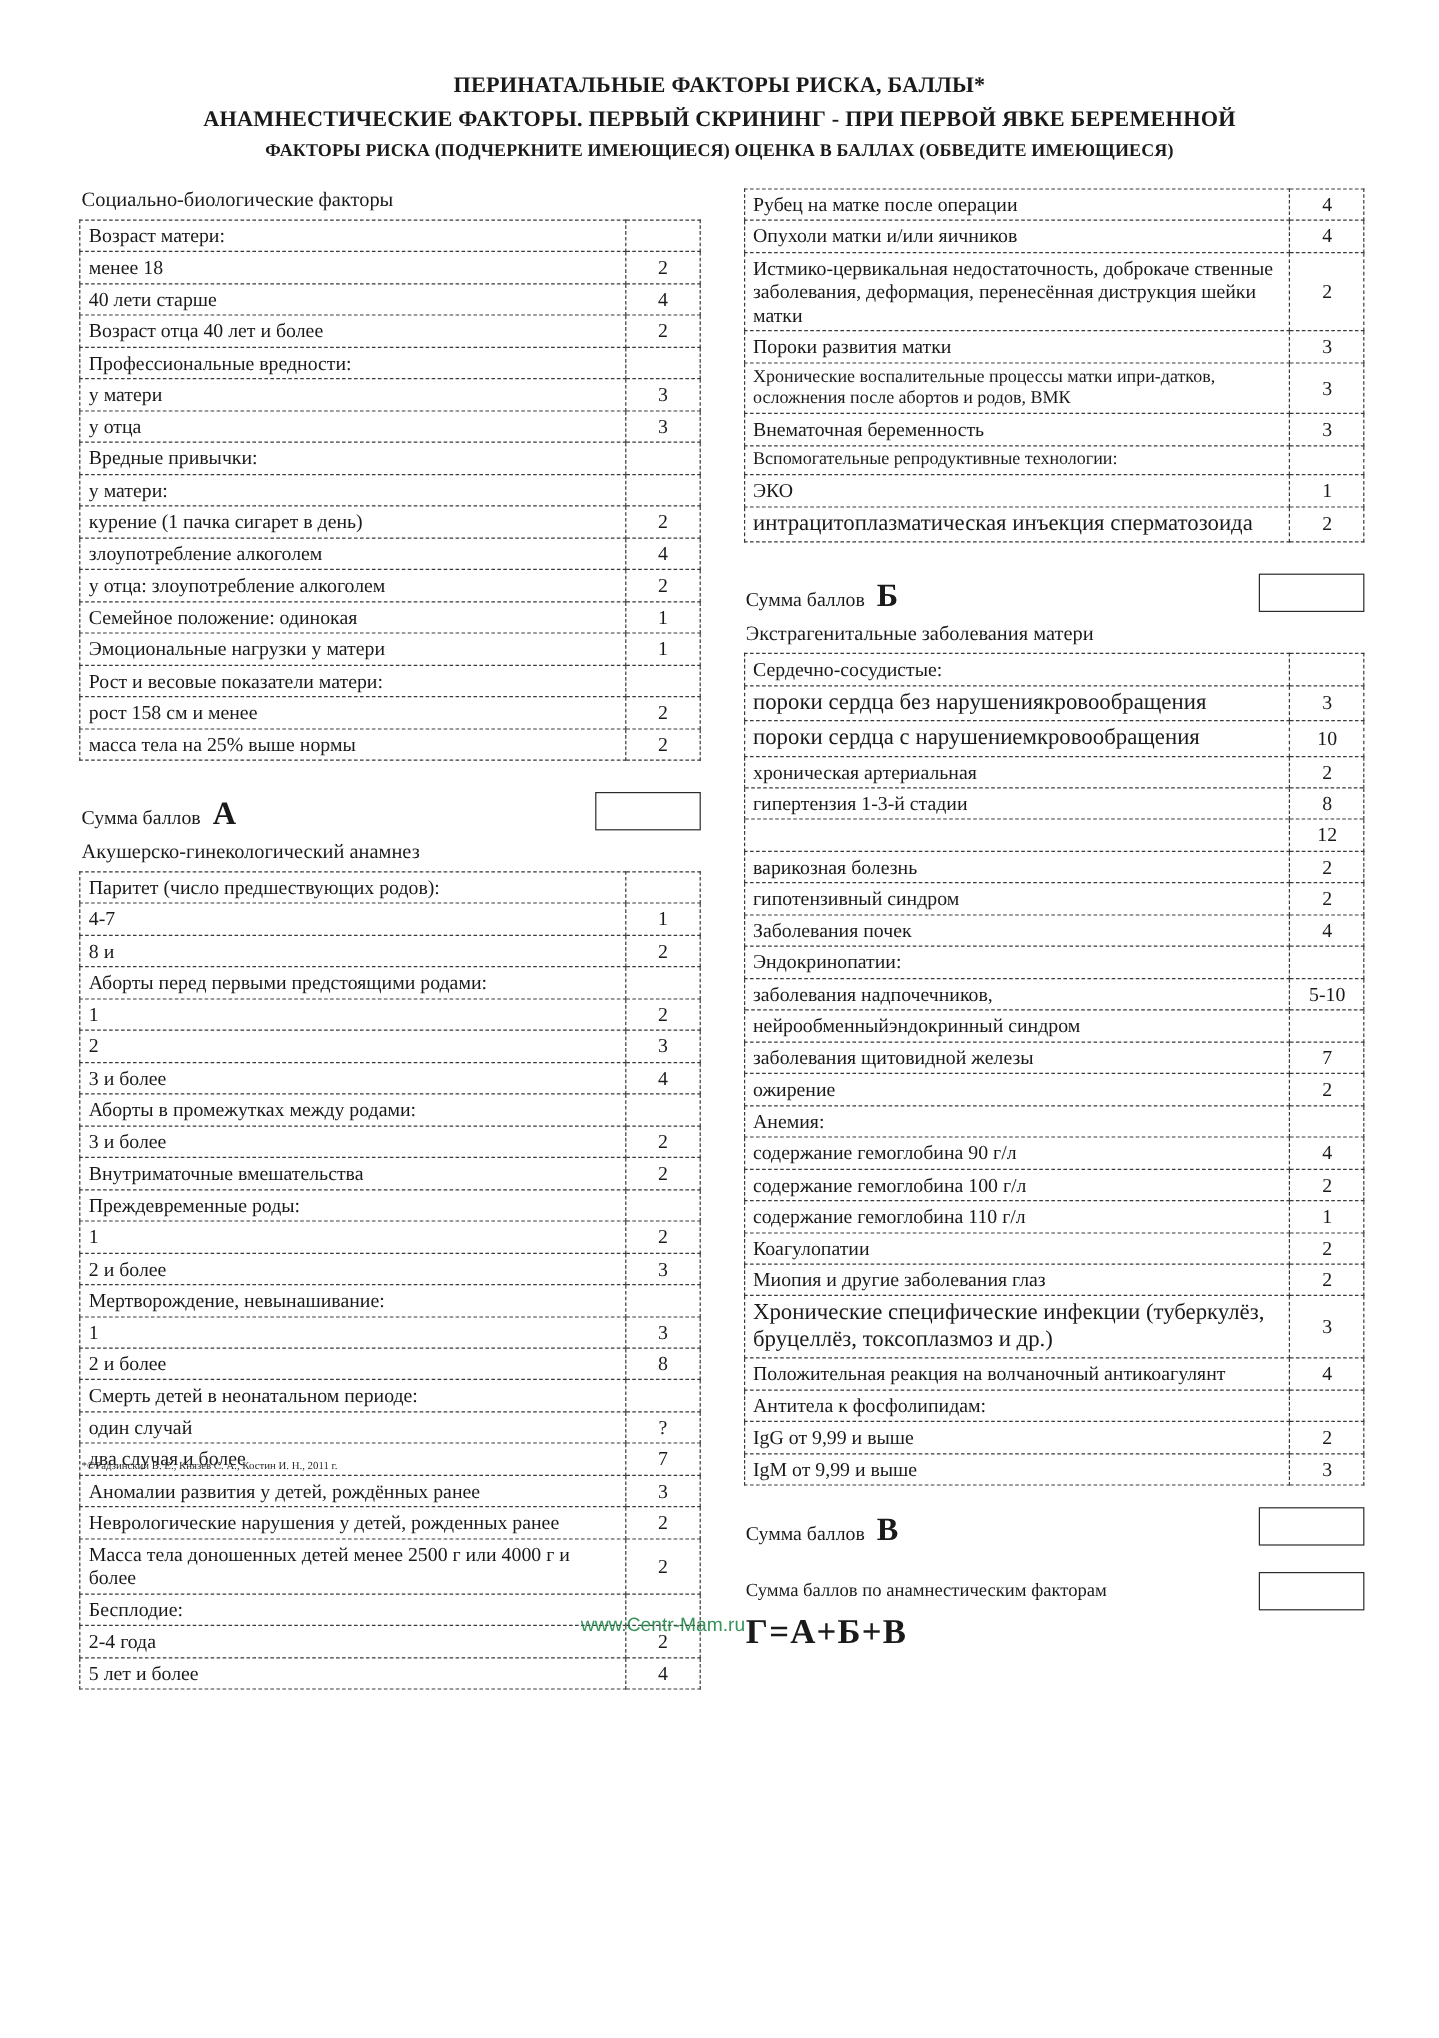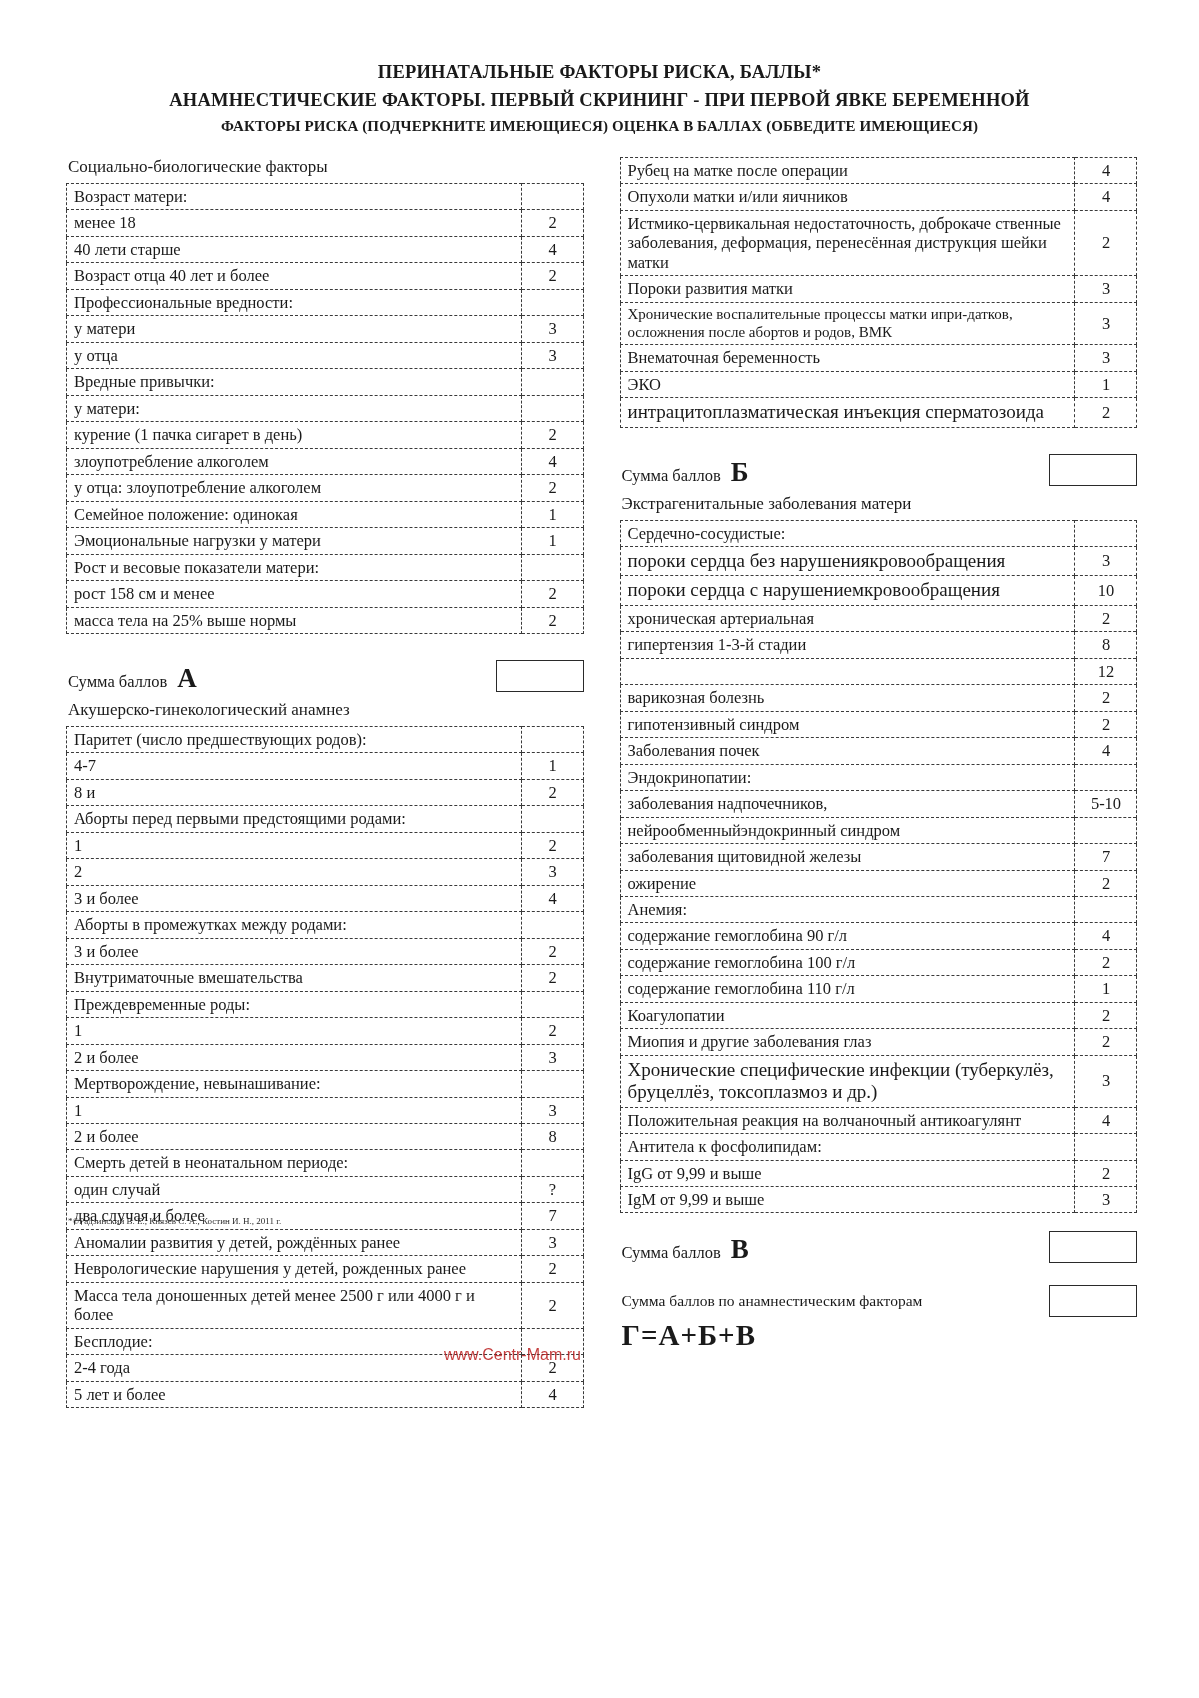--- a/index.html
+++ b/index.html
@@ -126,24 +126,24 @@
   }
   .footnote {
     position: absolute;
     left: 68px;
     bottom: 68px;
     font-size: 9px;
     color: #2a2a2a;
   }
   .watermark {
     position: absolute;
-    left: 444px;
+    left: 484px;
     top: 1346px;
     font-size: 16px;
-    color: #b91c1c;
+    color: #15803d;
     font-family: "Liberation Sans", sans-serif;
     opacity: 0.85;
     pointer-events: none;
   }
   .multiline {
     line-height: 1.2;
   }
   .small-txt {
     font-size: 15px;
   }
@@ -378,20 +378,24 @@
             </tr>
           <tr>
               <td class="label multiline small-txt">Хронические воспалительные процессы матки ипри-датков, осложнения после абортов и родов, ВМК</td>
               <td class="score">3</td>
             </tr>
           <tr>
               <td class="label">Внематочная беременность</td>
               <td class="score">3</td>
             </tr>
           <tr>
+              <td class="label small-txt">Вспомогательные репродуктивные технологии:</td>
+              <td class="score"></td>
+            </tr>
+          <tr>
               <td class="label">ЭКО</td>
               <td class="score">1</td>
             </tr>
           <tr>
               <td class="label xs-txt">интрацитоплазматическая инъекция сперматозоида</td>
               <td class="score">2</td>
             </tr>
         </tbody>
       </table>
 

